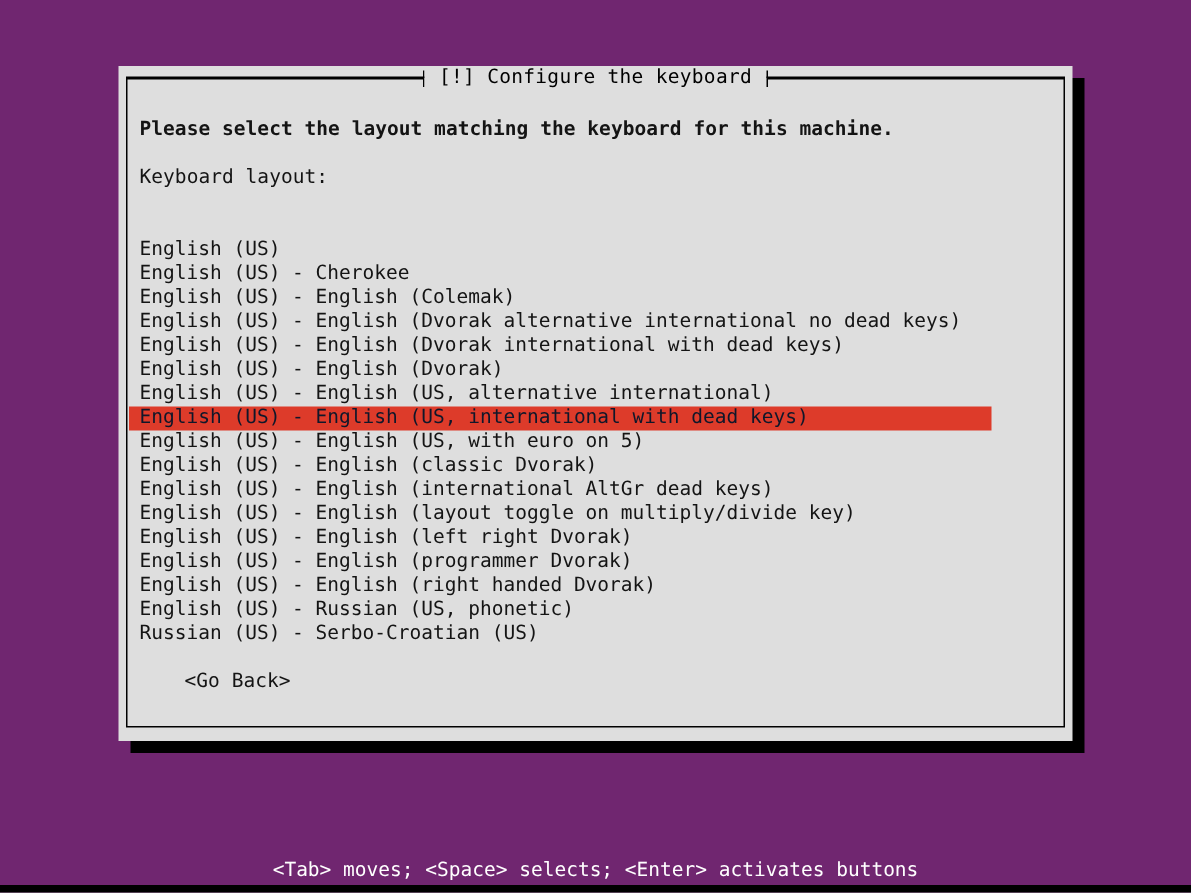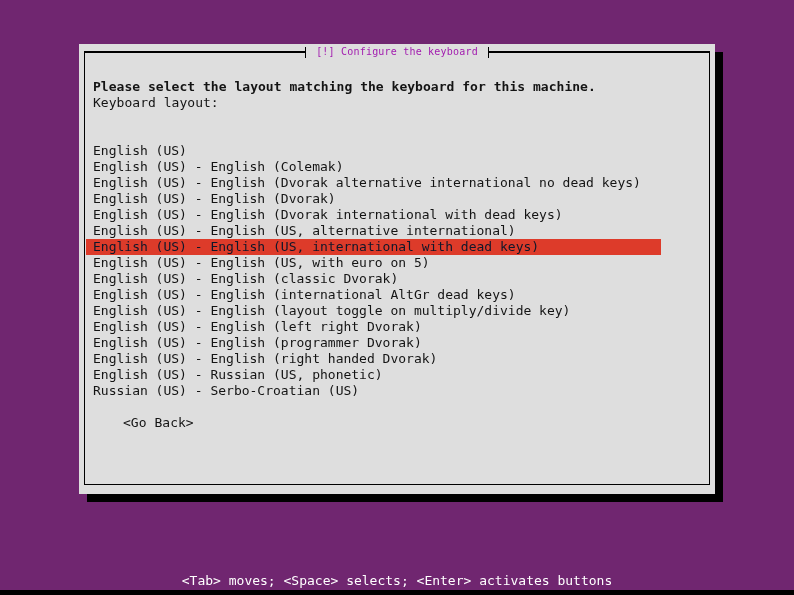--- a/index.html
+++ b/index.html
@@ -56,22 +56,22 @@
     top: 0px;
     right: 5px;
     height: 16px;
     display: flex;
     align-items: center;
     justify-content: center;
     z-index: 5;
   }
   #title-text {
     background: #dedede;
-    color: #a21caf;
-    font-size: 10px;
+    color: #000000;
+    font-size: 13px;
     line-height: 16px;
     letter-spacing: 0.2px;
     padding: 0 10px;
     white-space: nowrap;
   }
   .title-tick {
     width: 1px;
     height: 11px;
     background: #000000;
     flex: 0 0 auto;
@@ -95,21 +95,21 @@
   }
   .line {
     font-size: 13px;
     line-height: 16px;
     height: 16px;
     color: #141414;
     white-space: pre;
     letter-spacing: 0.03px;
   }
   #prompt-text { margin-top: 13px; font-weight: bold; }
-  #layout-label { }
+  #layout-label { margin-top: 16px; }
   #layout-list { margin-top: 32px; }
   .list-row {
     font-size: 13px;
     line-height: 16px;
     height: 16px;
     color: #141414;
     white-space: pre;
     padding-left: 7px;
     margin-left: -7px;
     width: 568px;
@@ -166,24 +166,25 @@
   </div>
 
   <div id="window-content">
 
     <div class="line" id="prompt-text">Please select the layout matching the keyboard for this machine.</div>
 
     <div class="line" id="layout-label">Keyboard layout:</div>
 
     <div id="layout-list">
       <div class="list-row">English (US)</div>
+      <div class="list-row">English (US) - Cherokee</div>
       <div class="list-row">English (US) - English (Colemak)</div>
       <div class="list-row">English (US) - English (Dvorak alternative international no dead keys)</div>
+      <div class="list-row">English (US) - English (Dvorak international with dead keys)</div>
       <div class="list-row">English (US) - English (Dvorak)</div>
-      <div class="list-row">English (US) - English (Dvorak international with dead keys)</div>
       <div class="list-row">English (US) - English (US, alternative international)</div>
       <div class="list-row selected">English (US) - English (US, international with dead keys)</div>
       <div class="list-row">English (US) - English (US, with euro on 5)</div>
       <div class="list-row">English (US) - English (classic Dvorak)</div>
       <div class="list-row">English (US) - English (international AltGr dead keys)</div>
       <div class="list-row">English (US) - English (layout toggle on multiply/divide key)</div>
       <div class="list-row">English (US) - English (left right Dvorak)</div>
       <div class="list-row">English (US) - English (programmer Dvorak)</div>
       <div class="list-row">English (US) - English (right handed Dvorak)</div>
       <div class="list-row">English (US) - Russian (US, phonetic)</div>

